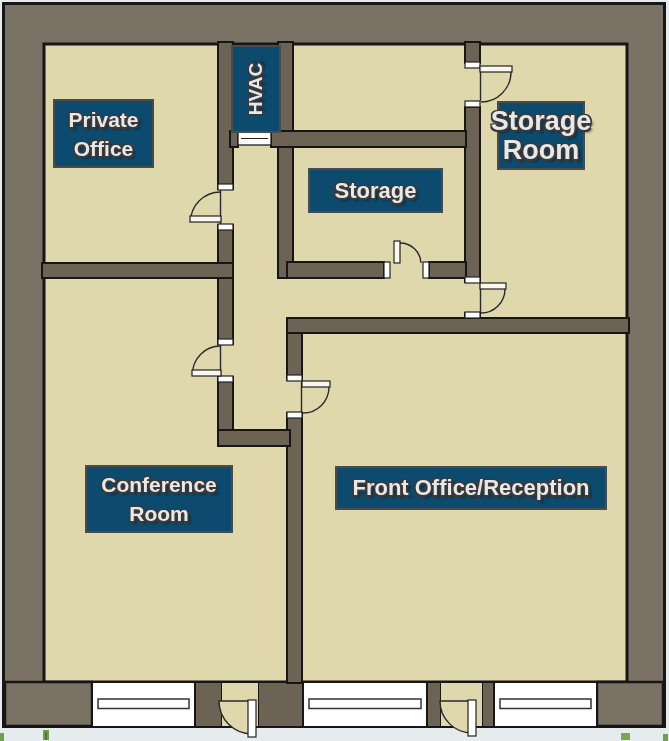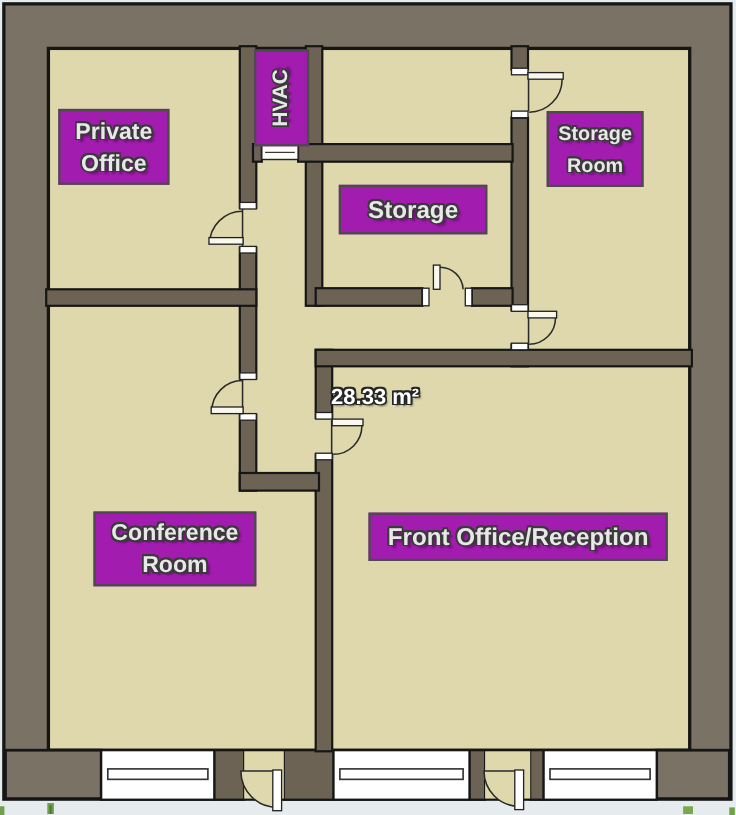--- a/index.html
+++ b/index.html
@@ -6,38 +6,38 @@
   .stage{
     position:relative;
     width:669px;height:741px;
     background:#e6ecee;
     font-family:"Liberation Sans",sans-serif;
     overflow:hidden;
   }
   .stage svg{position:absolute;left:0;top:0;}
   .room-label{
     position:absolute;
-    background:#a21caf;
+    background:#0c4a6e;
     border:2px solid #4b4b4b;
     box-sizing:border-box;
     display:flex;align-items:center;justify-content:center;
     text-align:center;
     font-weight:bold;
     color:#e8e8e8;
     text-shadow:
       -1.5px -1.5px 0 #3a3a3a, 1.5px -1.5px 0 #3a3a3a,
       -1.5px  1.5px 0 #3a3a3a, 1.5px  1.5px 0 #3a3a3a,
       0 -1.5px 0 #3a3a3a, 0 1.5px 0 #3a3a3a,
       -1.5px 0 0 #3a3a3a, 1.5px 0 0 #3a3a3a,
       3px 3px 2px rgba(0,0,0,0.35);
   }
   .lbl-private   {left:53px;  top:99px;  width:101px; height:69px; font-size:21px; line-height:29px;}
   .lbl-hvac      {left:231px; top:45px;  width:50px;  height:88px; font-size:19px;}
   .lbl-hvac span {transform:rotate(-90deg); white-space:nowrap;}
-  .lbl-storage   {left:497px; top:101px; width:88px; height:69px; font-size:18px; line-height:29px;}
+  .lbl-storage   {left:497px; top:101px; width:88px; height:69px; font-size:27px; line-height:29px;}
   .lbl-bathroom  {left:308px; top:168px; width:135px; height:45px; font-size:22px;}
   .lbl-conference{left:85px;  top:465px; width:148px; height:68px; font-size:21px; line-height:29px;}
   .lbl-front     {left:335px; top:466px; width:272px; height:44px; font-size:22px;text-align:right;}
   .area-label{
     position:absolute;
     left:285px; top:348px; width:112px; height:26px;
     display:flex;align-items:center;justify-content:center;
     font-weight:bold;font-size:20px;color:#ffffff;
     text-shadow:
       -1.5px -1.5px 0 #262626, 1.5px -1.5px 0 #262626,
@@ -188,17 +188,14 @@
   </div>
 
   <div class="room-label lbl-conference">
     <span>Conference Room</span>
   </div>
 
   <div class="room-label lbl-front">
     <span>Front Office/Reception</span>
   </div>
 
-  <div class="area-label">
-    <span>28.33 m²</span>
-  </div>
 
 </div>
 
 </body></html>

